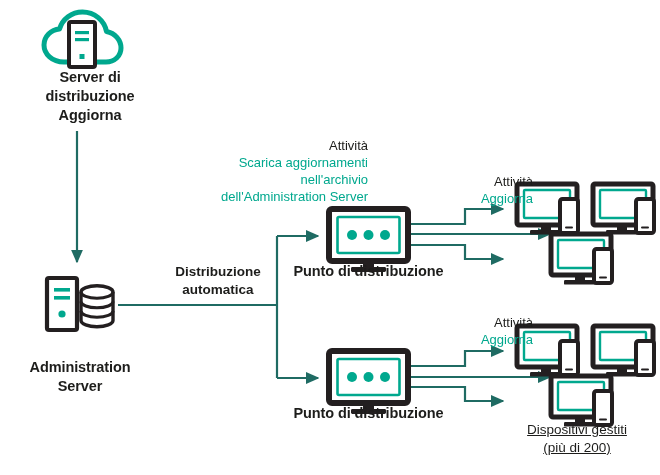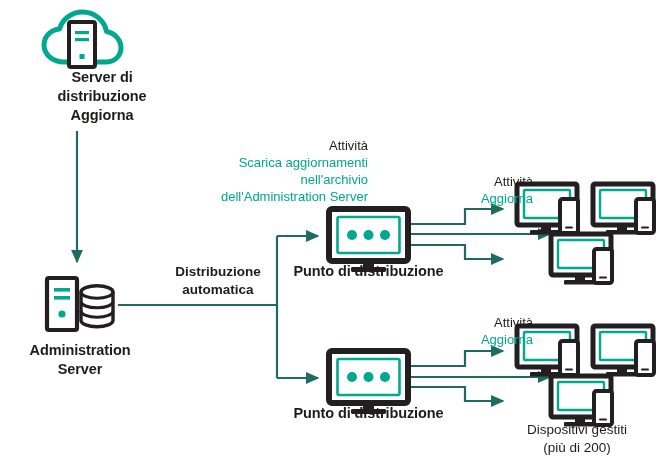--- a/index.html
+++ b/index.html
@@ -38,20 +38,21 @@
     font-weight: 400;
     text-align: right;
   }
   .lbl-edge {
     font-size: 13.5px;
     font-weight: 700;
   }
   .lbl-devices {
     font-size: 13.5px;
     font-weight: 400;
+    text-decoration: underline;
   }
   .stack { position: absolute; text-align: center; }
   .stack > div { line-height: 1.3; }
 </style>
 </head>
 <body>
 
 <div id="diagram">
 
   <svg class="layer" viewBox="0 0 660 475" xmlns="http://www.w3.org/2000/svg">
@@ -186,34 +187,34 @@
     <g>
       <rect x="551" y="376" width="60" height="41" rx="2" fill="#ffffff" stroke="#231f20" stroke-width="5"></rect>
       <rect x="558" y="382" width="46" height="28" rx="1" fill="#ffffff" stroke="#00a88e" stroke-width="2.4"></rect>
       <rect x="575" y="417" width="10" height="6" fill="#231f20"></rect>
       <rect x="564" y="422" width="32" height="4.6" rx="1.2" fill="#231f20"></rect>
       <rect x="594" y="391" width="18" height="34" rx="2.5" fill="#ffffff" stroke="#231f20" stroke-width="4"></rect>
       <rect x="599" y="418.5" width="8" height="2" rx="1" fill="#231f20"></rect>
     </g>
   </svg>
 
-  <div class="stack" style="left:16px; top:68px; width:172px;">
+  <div class="stack" style="left:4px; top:68px; width:172px;">
     <div class="lbl-node lbl-dark">Server di</div>
     <div class="lbl-node lbl-dark">distribuzione</div>
     <div class="lbl-node lbl-dark">Aggiorna</div>
   </div>
 
   <div class="stack" style="left:88px; top:138px; width:280px;">
     <div class="lbl-task lbl-dark">Attività</div>
     <div class="lbl-task lbl-teal">Scarica aggiornamenti</div>
     <div class="lbl-task lbl-teal">nell'archivio</div>
     <div class="lbl-task lbl-teal">dell'Administration Server</div>
   </div>
 
-  <div class="stack" style="left:0px; top:341px; width:160px;">
+  <div class="stack" style="left:0px; top:358px; width:160px;">
     <div class="lbl-node lbl-dark">Administration</div>
     <div class="lbl-node lbl-dark">Server</div>
   </div>
 
   <div class="stack" style="left:137px; top:263px; width:162px;">
     <div class="lbl-edge lbl-dark">Distribuzione</div>
     <div class="lbl-edge lbl-dark">automatica</div>
   </div>
 
   <div class="stack" style="left:383px; top:174px; width:150px;">

